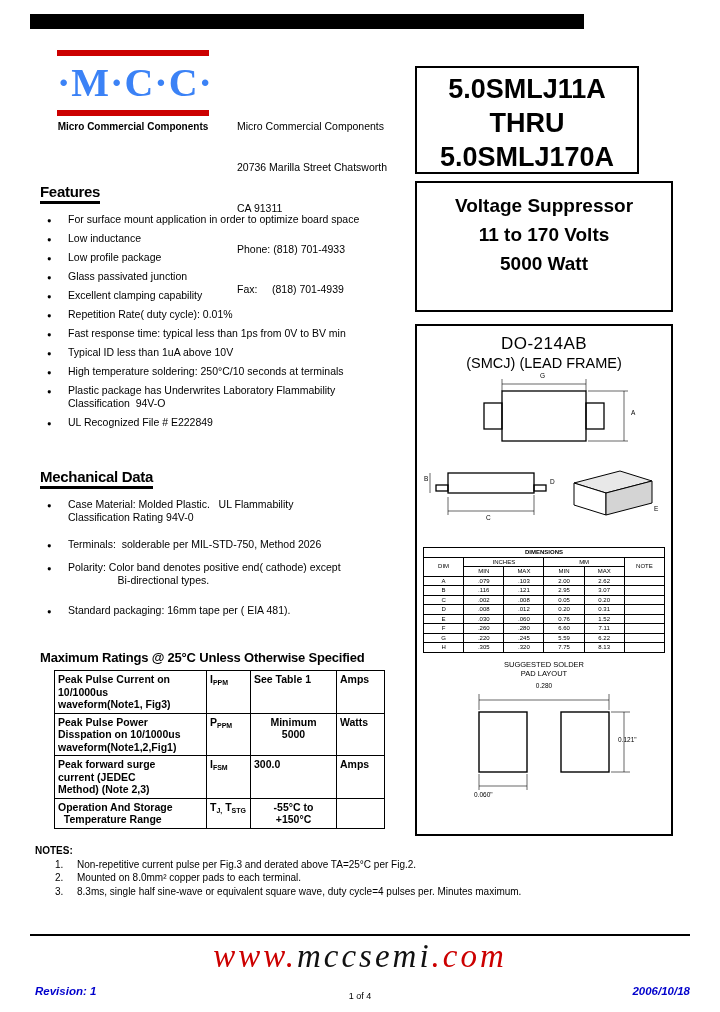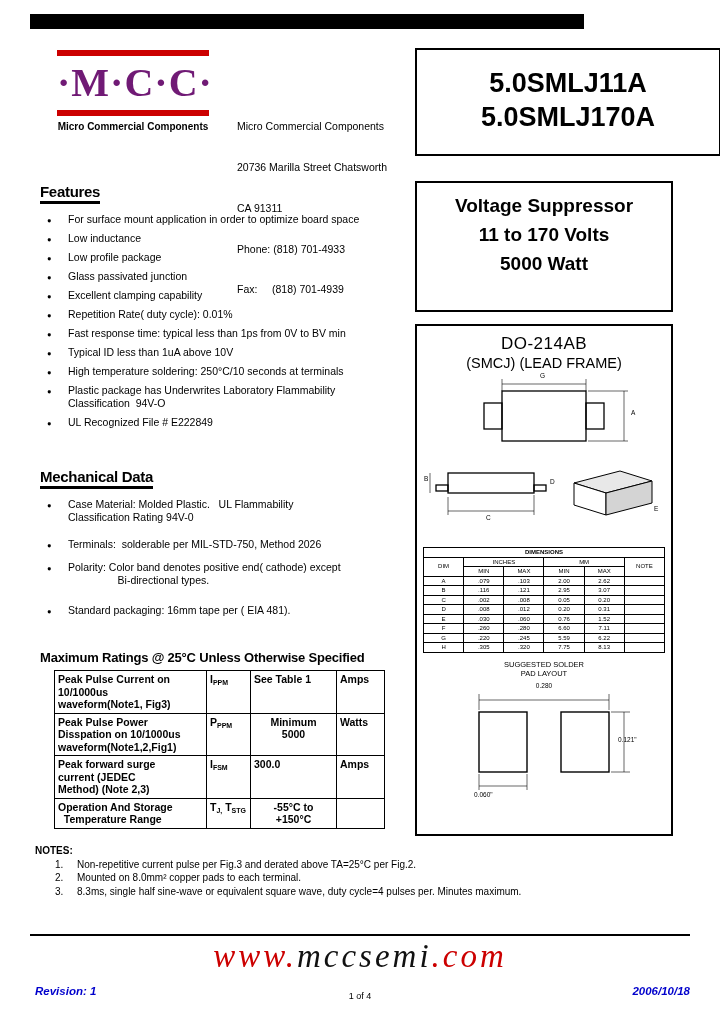--- a/index.html
+++ b/index.html
@@ -11,30 +11,30 @@
   }
   .page { position:absolute; left:0; top:0; width:720px; height:1012px; background:#fff; overflow:hidden; }
 
   .topbar { position:absolute; left:30px; top:14px; width:554px; height:15px; background:#000; }
 
   
   .logo { position:absolute; left:57px; top:50px; width:152px; text-align:center; }
   .logo-rule { height:6px; background:#cc0000; }
   .logo-text {
     font-family:"Liberation Serif", serif;
-    color:#701a75; font-weight:bold; font-size:40px; line-height:54px; letter-spacing:1px;
+    color:#3b82f6; font-weight:bold; font-size:40px; line-height:54px; letter-spacing:1px;
   }
   .logo-caption { font-size:10px; font-weight:bold; margin-top:5px; white-space:nowrap; margin-left:-10px; width:172px; }
 
   .address { position:absolute; left:237px; top:93px; font-size:10.5px; line-height:13.6px; white-space:pre; }
 
   .title-box {
-    position:absolute; left:415px; top:48px; width:306px; height:108px;
+    position:absolute; left:415px; top:66px; width:224px; height:108px;
     border:2.5px solid #000; text-align:center; font-weight:bold;
-    font-size:27px; line-height:34px; padding-top:16px;
+    font-size:27px; line-height:34px; padding-top:4px;
   }
   .desc-box {
     position:absolute; left:415px; top:181px; width:258px; height:131px;
     border:2.5px solid #000; text-align:center; font-weight:bold;
     font-size:19px; line-height:29px; padding-top:8px;
   }
 
   
   .pkg-box { position:absolute; left:415px; top:324px; width:258px; height:512px; border:2px solid #000; }
   .pkg-name { text-align:center; font-size:17px; margin-top:8px; letter-spacing:0.5px; }
@@ -129,20 +129,21 @@
   <div class="address">
     <div>Micro Commercial Components</div>
     <div>20736 Marilla Street Chatsworth</div>
     <div>CA 91311</div>
     <div>Phone: (818) 701-4933</div>
     <div>Fax:     (818) 701-4939</div>
   </div>
 
   <div class="title-box">
     <div>5.0SMLJ11A</div>
+    <div>THRU</div>
     <div>5.0SMLJ170A</div>
   </div>
 
   <div class="desc-box">
     <div>Voltage Suppressor</div>
     <div>11 to 170 Volts</div>
     <div>5000 Watt</div>
   </div>
 
   <div class="pkg-box">

